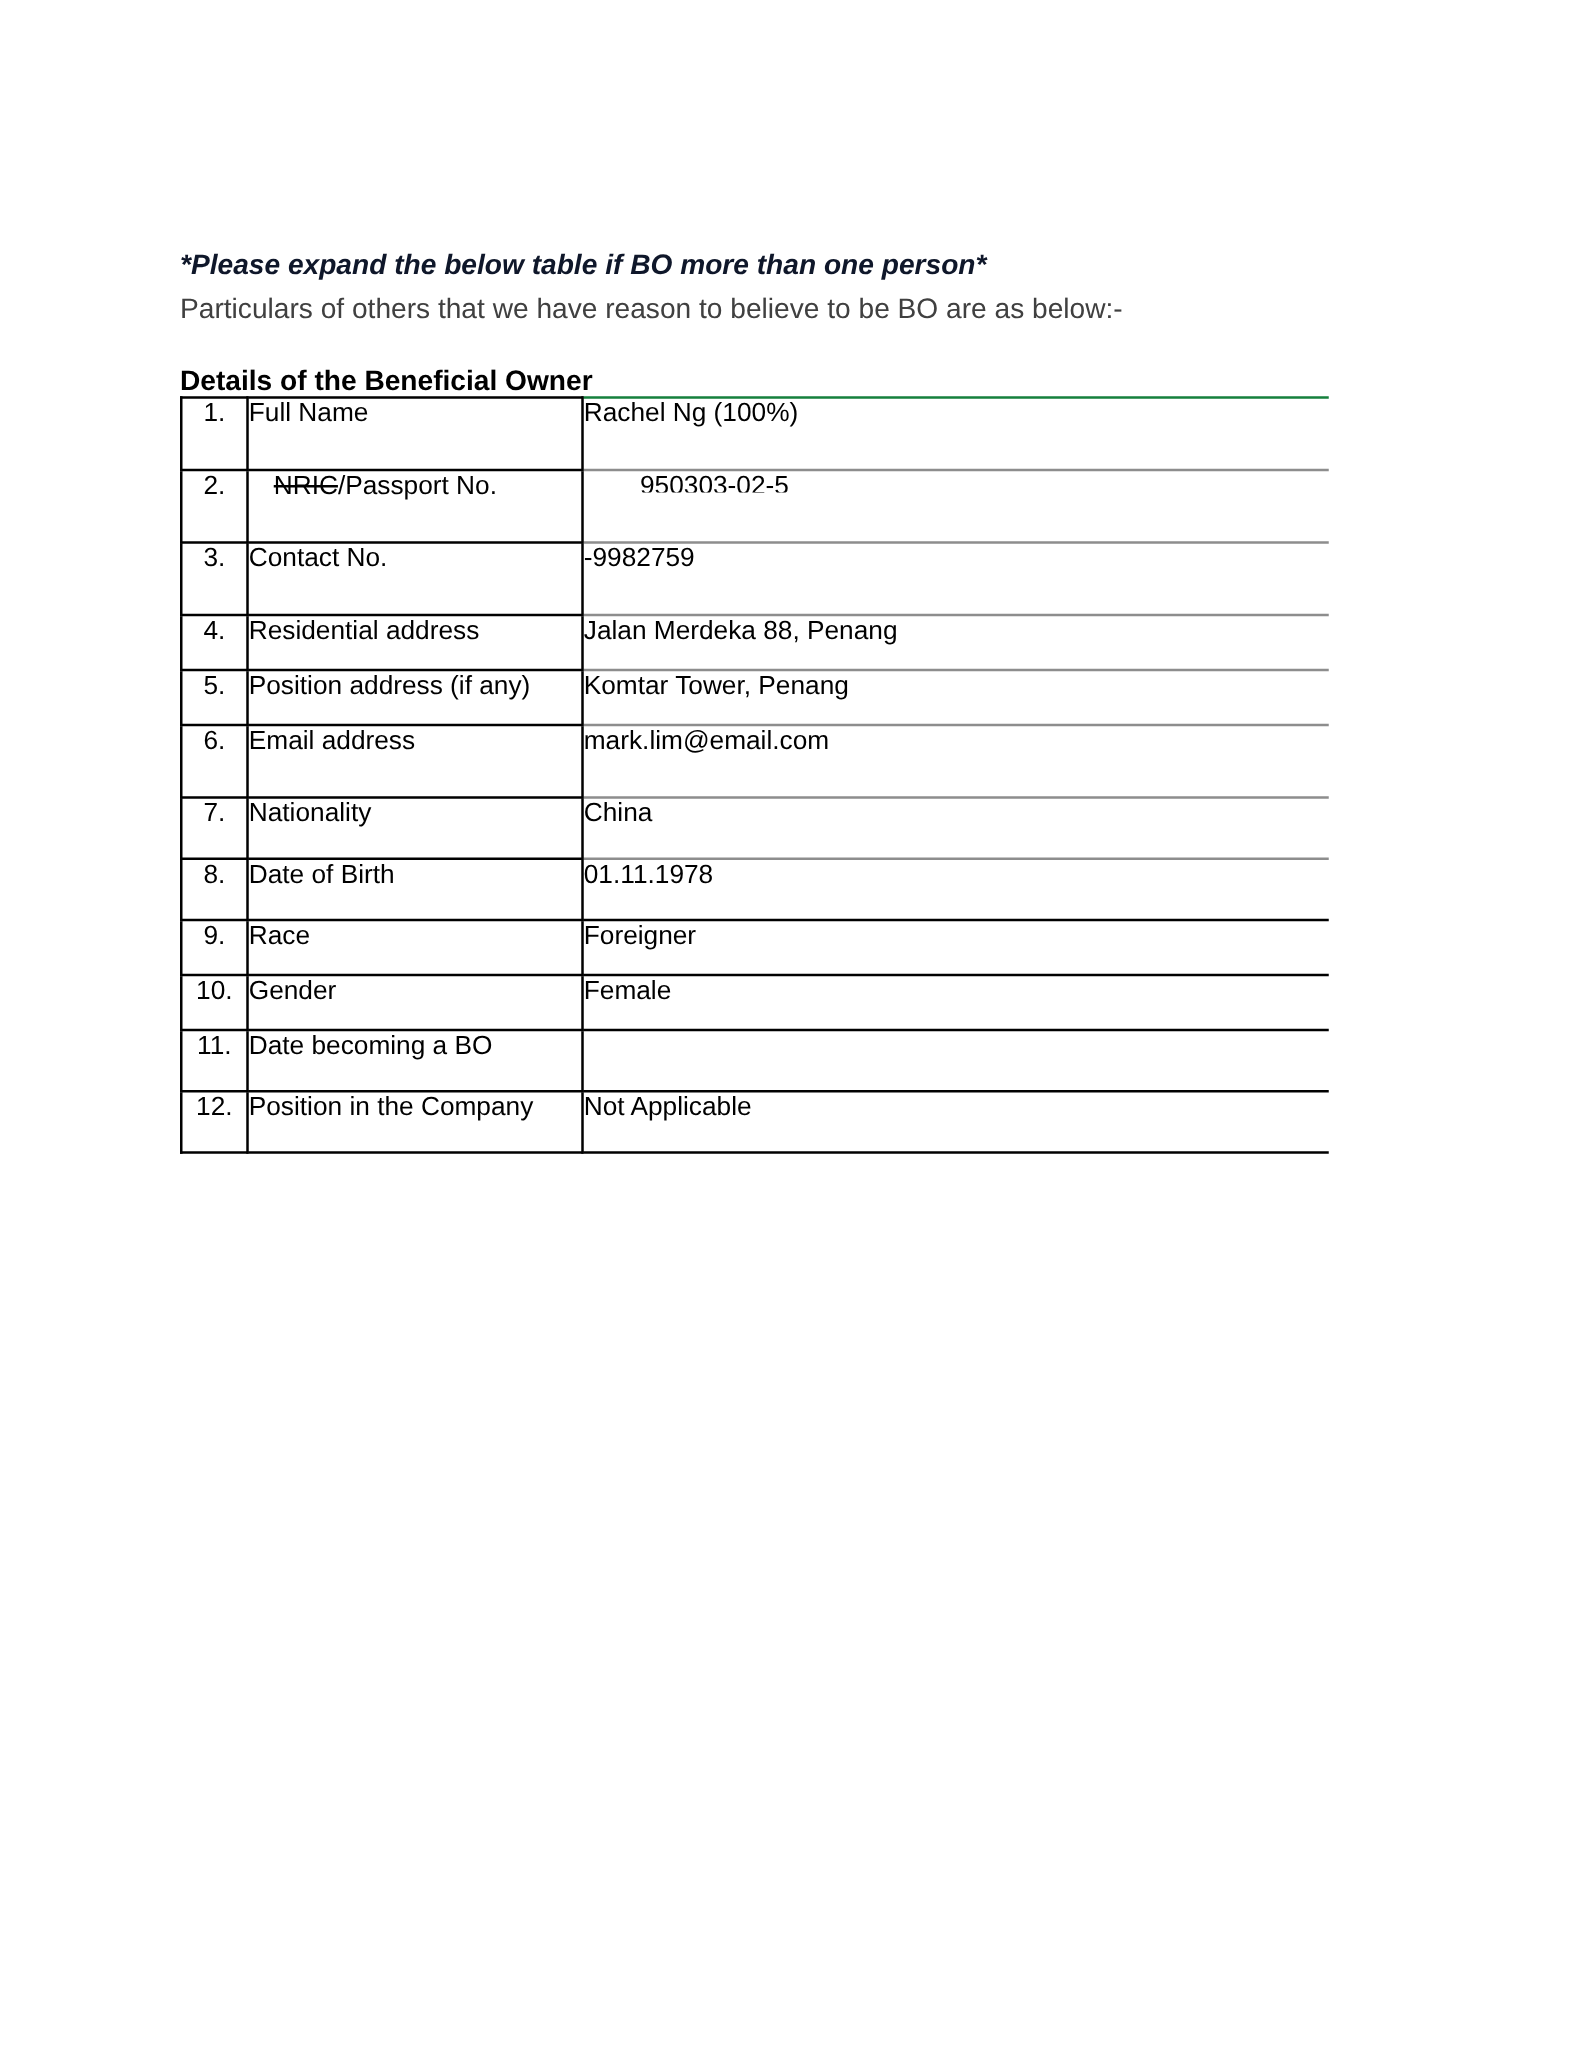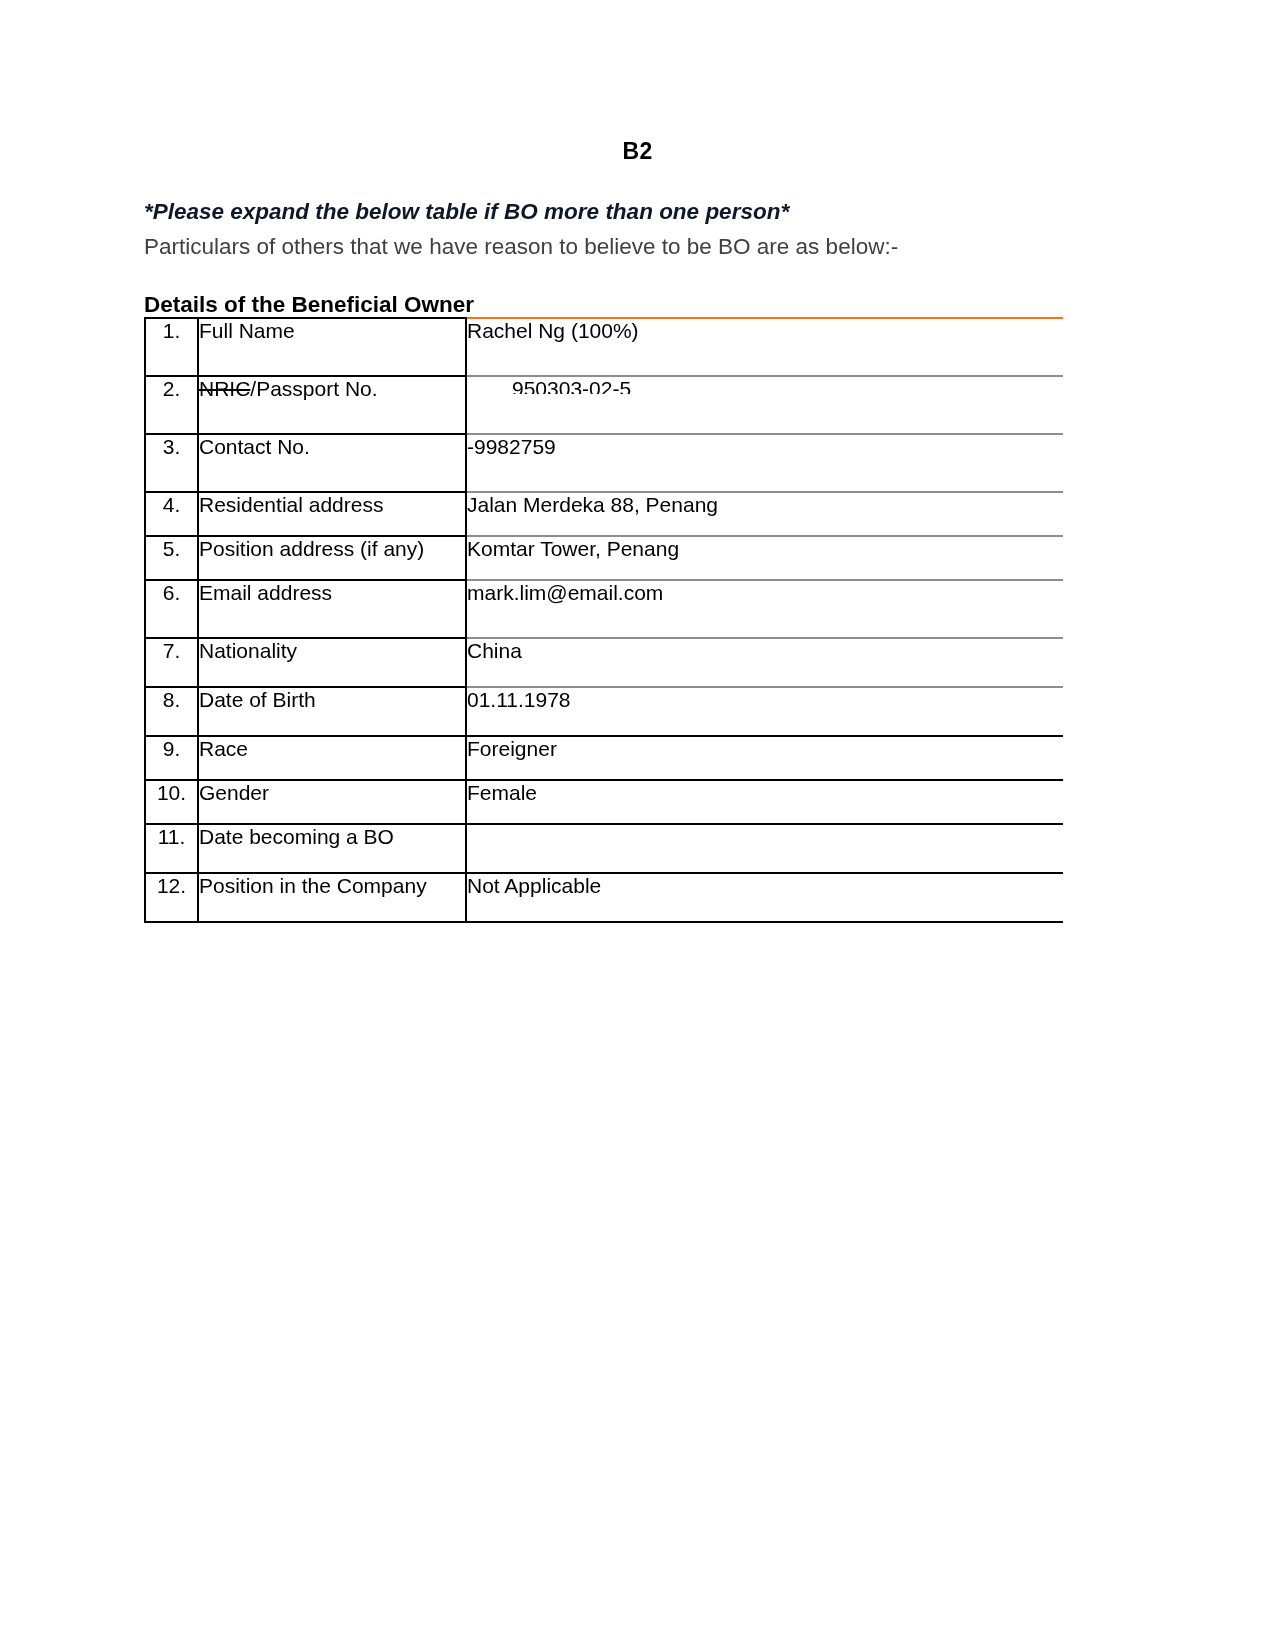--- a/index.html
+++ b/index.html
@@ -114,21 +114,21 @@
 
   
   .cell-value {
     border-left: 2px solid #000000;
     border-right: 0;
     padding: 16px 0 0 11px;
     white-space: nowrap;
   }
 
   .cell-value.rule-grey {
-    border-top: 2px solid #f97316;
+    border-top: 2px solid #15803d;
     border-bottom: 2px solid #8d8d8d;
   }
 
   .cell-value.rule-black {
     border-top: 2px solid #000000;
     border-bottom: 2px solid #000000;
   }
 
   
   tr.h-tall   .cell-index,
@@ -137,38 +137,37 @@
 
   tr.h-short  .cell-index,
   tr.h-short  .cell-label,
   tr.h-short  .cell-value   { height: 42px; }
 
   tr.h-mid    .cell-index,
   tr.h-mid    .cell-label,
   tr.h-mid    .cell-value   { height: 47px; }
 
   
-  .struck { text-decoration: line-through; }
+  .struck { text-decoration: line-through; margin-left: 20px; }
 
   
   .clipped-value {
     position: relative;
     display: inline-block;
     overflow: hidden;
     max-height: 17px;
     vertical-align: top;
     padding-left: 45px;
   }
 </style>
 </head>
 <body>
 
 <div class="page">
 
-  <div class="doc-title">B2</div>
 
   <div class="intro">
     <div class="intro-note">*Please expand the below table if BO more than one person*</div>
     <div class="intro-line">Particulars of others that we have reason to believe to be BO are as below:-</div>
   </div>
 
   <div class="section-heading">Details of the Beneficial Owner</div>
 
   <table class="bo-table">
     <colgroup>

